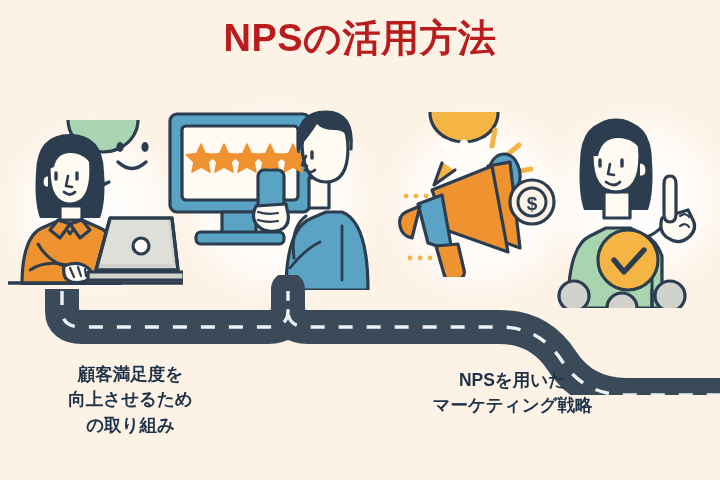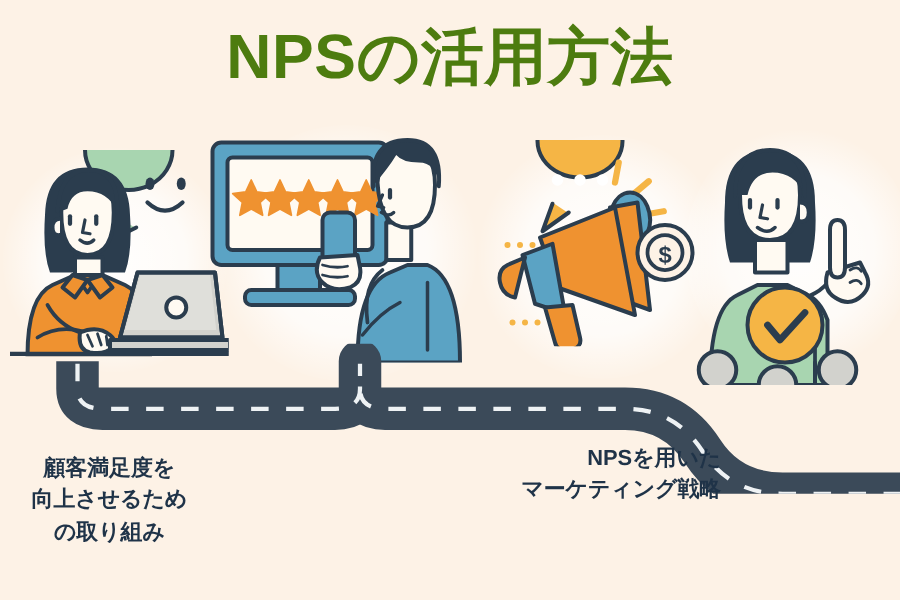--- a/index.html
+++ b/index.html
@@ -25,41 +25,42 @@
     border-radius: 50%;
     background: radial-gradient(circle, rgba(255,255,255,0.95) 0%, rgba(255,255,255,0.7) 45%, rgba(255,255,255,0) 72%);
     pointer-events: none;
   }
   #title {
     position: absolute;
     left: 0;
     top: 18px;
     width: 720px;
     text-align: center;
-    font-size: 50px;
+    font-size: 38px;
     font-weight: bold;
     letter-spacing: 0.5px;
-    color: #4d7c0f;
+    color: #b91c1c;
     line-height: 1.1;
   }
   .scene {
     position: absolute;
   }
   .caption {
     position: absolute;
     text-align: center;
     font-size: 17.5px;
     font-weight: bold;
     color: #1f3348;
     line-height: 1.45;
     white-space: pre-line;
+    margin-left: 43px;
   }
   #cap0 { left: 0px;   top: 362px; width: 175px; }
   #cap1 { left: 178px; top: 362px; width: 180px; }
-  #cap2 { left: 362px; top: 354px; width: 215px; text-align: right; }
+  #cap2 { left: 362px; top: 368px; width: 215px; }
 </style>
 </head>
 <body>
 
 <div id="canvas">
 
   <div class="glow" style="left:2px;  top:118px; width:180px; height:180px;"></div>
   <div class="glow" style="left:172px; top:100px; width:210px; height:205px;"></div>
   <div class="glow" style="left:382px; top:108px; width:200px; height:195px;"></div>
   <div class="glow" style="left:548px; top:100px; width:182px; height:200px;"></div>

